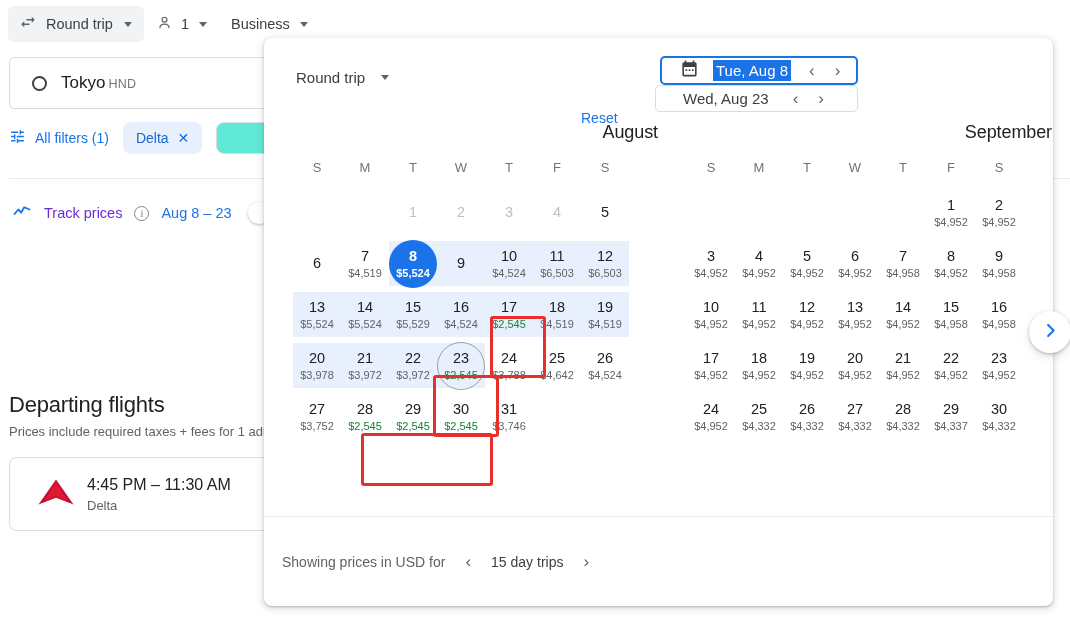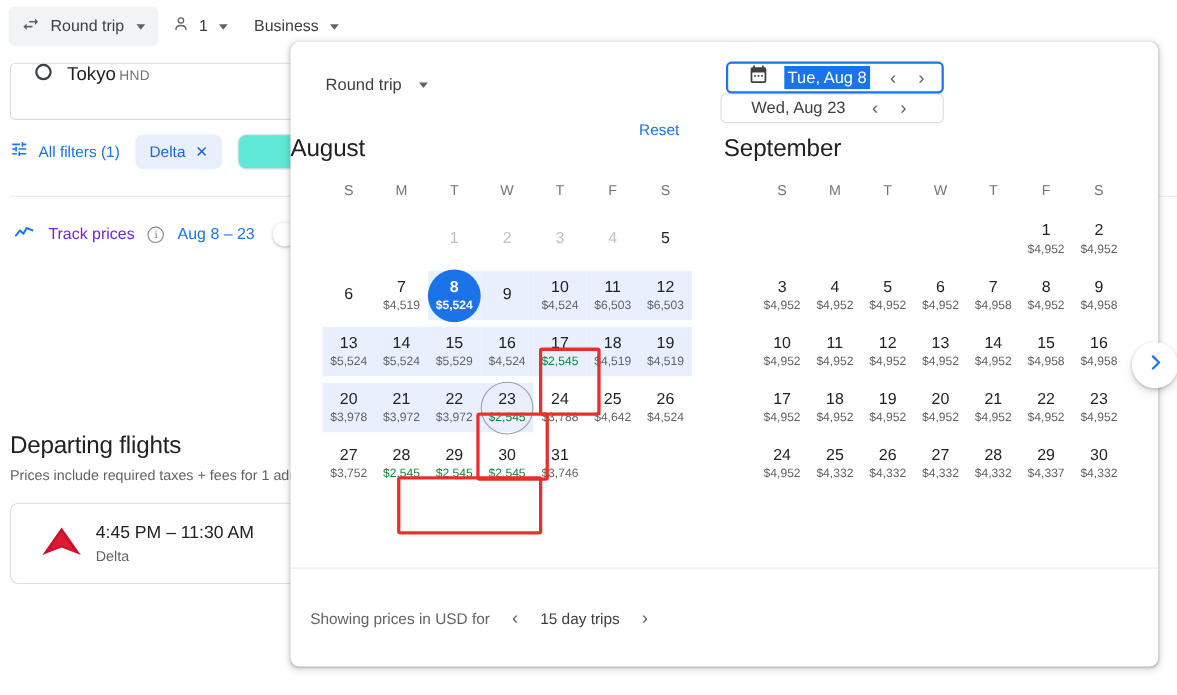--- a/index.html
+++ b/index.html
@@ -35,21 +35,21 @@
   .plain-ctl {
     display: flex; align-items: center; gap: 8px;
     padding: 7px 12px; height: 36px;
   }
   .plain-ctl .label { font-size: 14.5px; color: #3c4043; }
 
   .origin-box {
     position: absolute; left: 9px; top: 57px;
     width: 300px; height: 52px;
     border: 1px solid #dadce0; border-radius: 5px;
-    display: flex; gap: 14px;
+    display: flex; align-items: center; gap: 14px;
     padding-left: 22px; background: #fff;
   }
   .circle-icon {
     width: 15px; height: 15px; border-radius: 50%;
     border: 2.2px solid #3c4043;
   }
   .origin-city { font-size: 17px; color: #202124; }
   .origin-code { font-size: 12.5px; color: #70757a; letter-spacing: .3px; margin-left: 3px; }
 
   .filters-row {
@@ -160,21 +160,21 @@
   .date-txt { font-size: 15px; color: #3c4043; white-space: nowrap; }
   .date-txt.sel { background: #1a73e8; color: #fff; padding: 2px 3px; }
   .navarrows { display: flex; align-items: center; gap: 12px; }
   .navarrow { font-size: 17px; color: #5f6368; line-height: 1; padding: 3px 4px; }
 
   .months {
     position: relative; display: flex; padding: 0 0 0 0; height: 400px;
   }
   .month { width: 394px; padding-top: 6px; }
   .month-name {
-    text-align: left; font-size: 22px; color: #202124; font-weight: 400;
+    text-align: right; font-size: 18px; color: #202124; font-weight: 400;
     margin: 0 0 6px 0; letter-spacing: -.1px;
   }
   .grid {
     display: grid; grid-template-columns: repeat(7, 48px);
     justify-content: center; row-gap: 0;
   }
   .dow {
     height: 38px; line-height: 38px; text-align: center;
     font-size: 13px; color: #70757a;
   }

